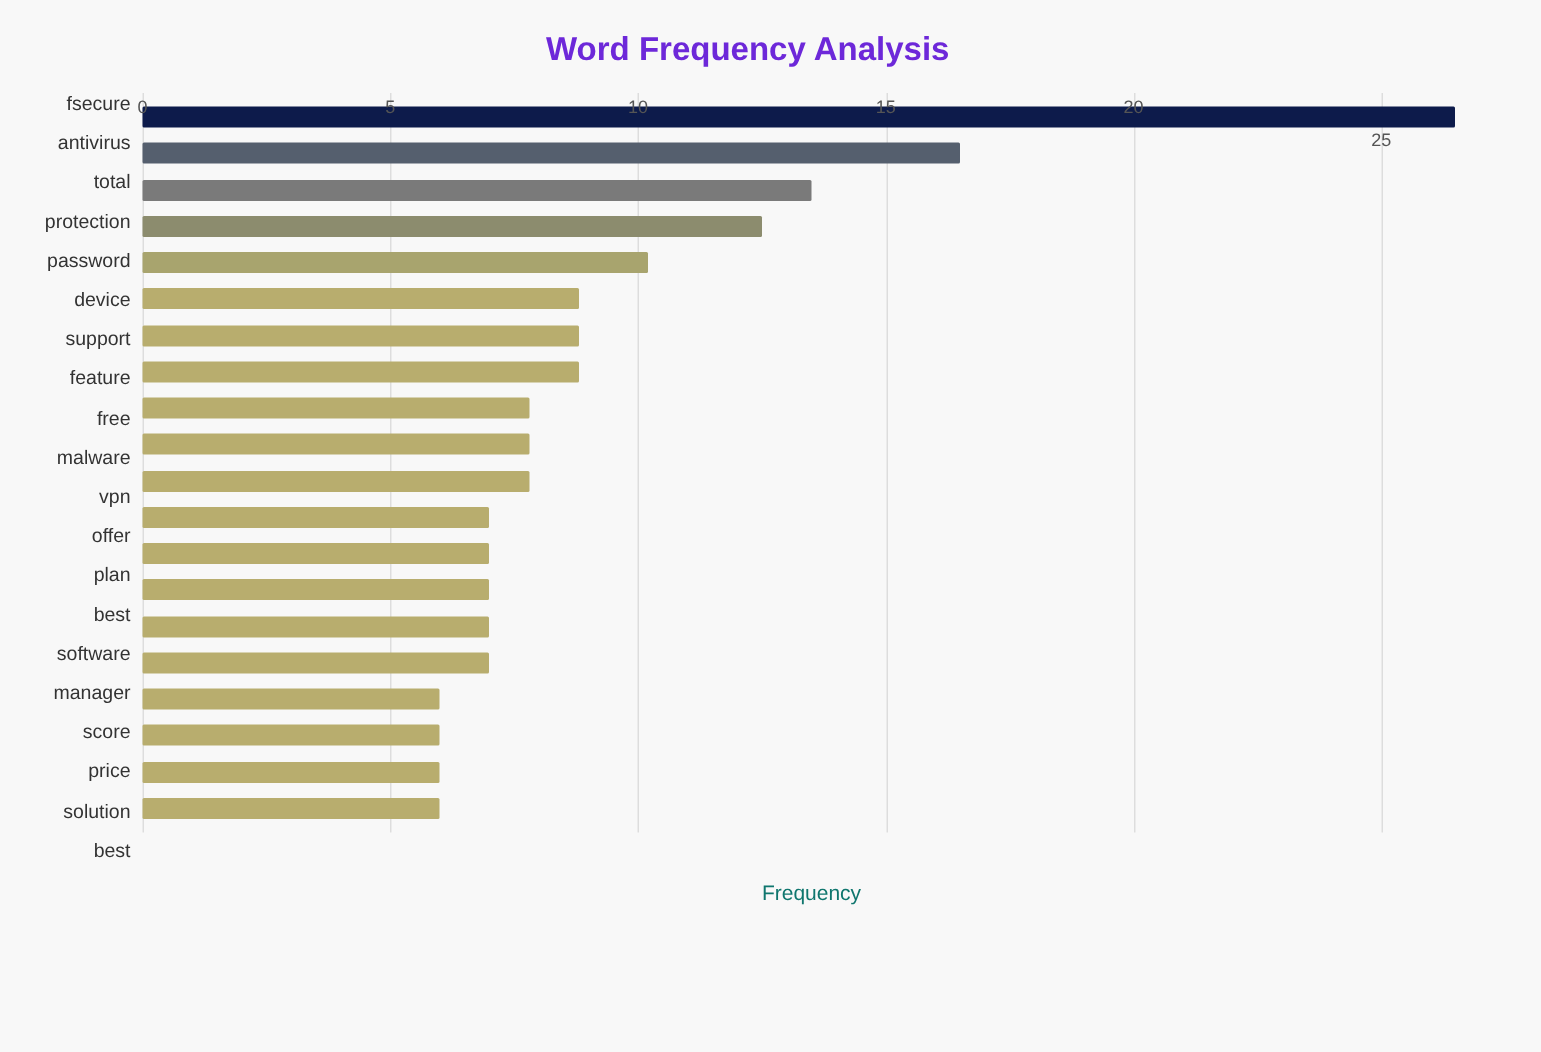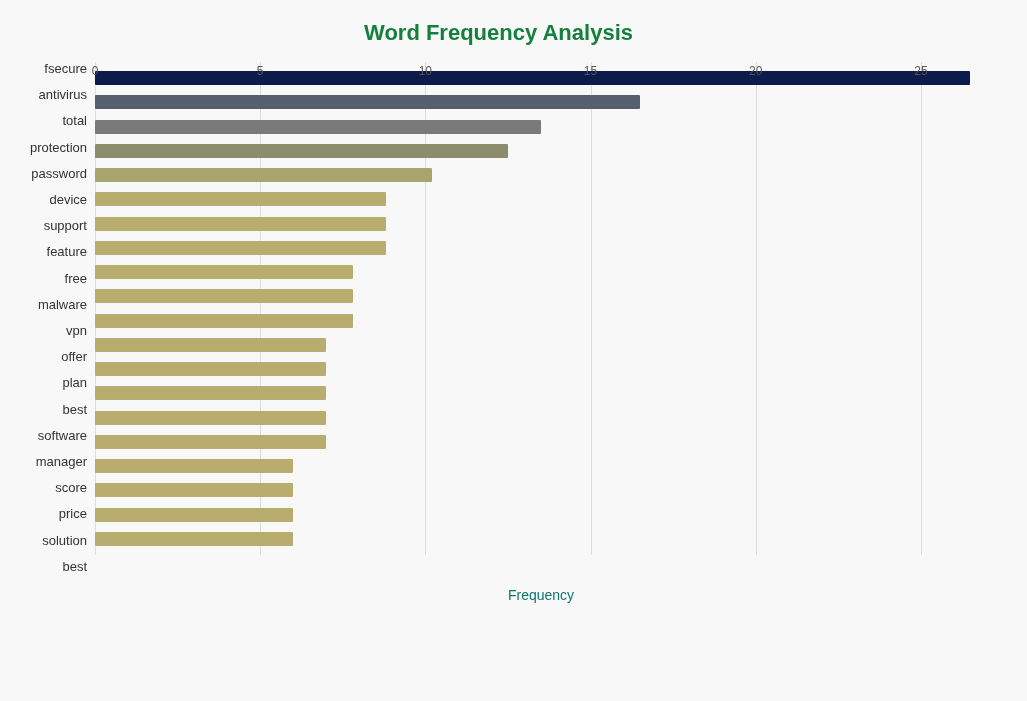--- a/index.html
+++ b/index.html
@@ -16,21 +16,21 @@
       background: #f8f8f8;
       width: 1027px;
       height: 701px;
       position: relative;
       padding: 20px 40px 80px 10px;
     }
     .chart-title {
       text-align: center;
       font-size: 22px;
       font-weight: bold;
-      color: #15803d;
+      color: #6d28d9;
       margin-bottom: 16px;
     }
     .chart-area {
       display: flex;
       flex-direction: row;
       height: calc(100% - 60px);
       width: 100%;
     }
     .y-axis {
       display: flex;
@@ -218,19 +218,19 @@
             <div class="bar-row">
               <div class="bar" style="width: 22.2222%; background-color: rgb(184, 173, 110);"></div>
             </div>
           </div>
         <div class="x-axis-labels" id="x-axis-labels">
             <div class="x-tick" style="left: 0%;">0</div>
             <div class="x-tick" style="left: 18.5185%;">5</div>
             <div class="x-tick" style="left: 37.037%;">10</div>
             <div class="x-tick" style="left: 55.5556%;">15</div>
             <div class="x-tick" style="left: 74.0741%;">20</div>
-            <div class="x-tick" style="left: 92.5926%;">25</div>
+            <div class="x-tick" style="left: 92.5926%; margin-top: 22px;">25</div>
           </div>
       </div>
       <div class="x-axis-title">Frequency</div>
     </div>
   </div>
 </div>
 
 </body></html>

